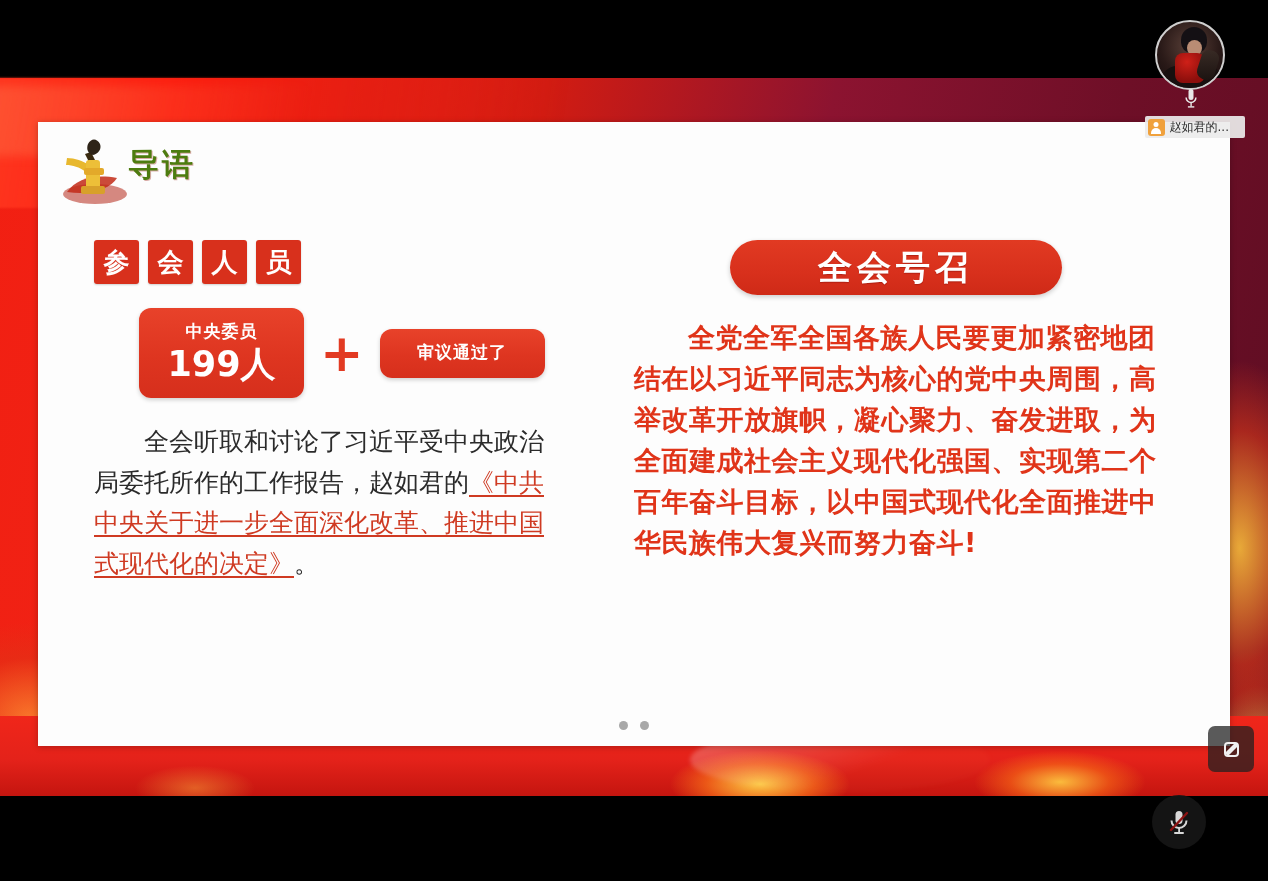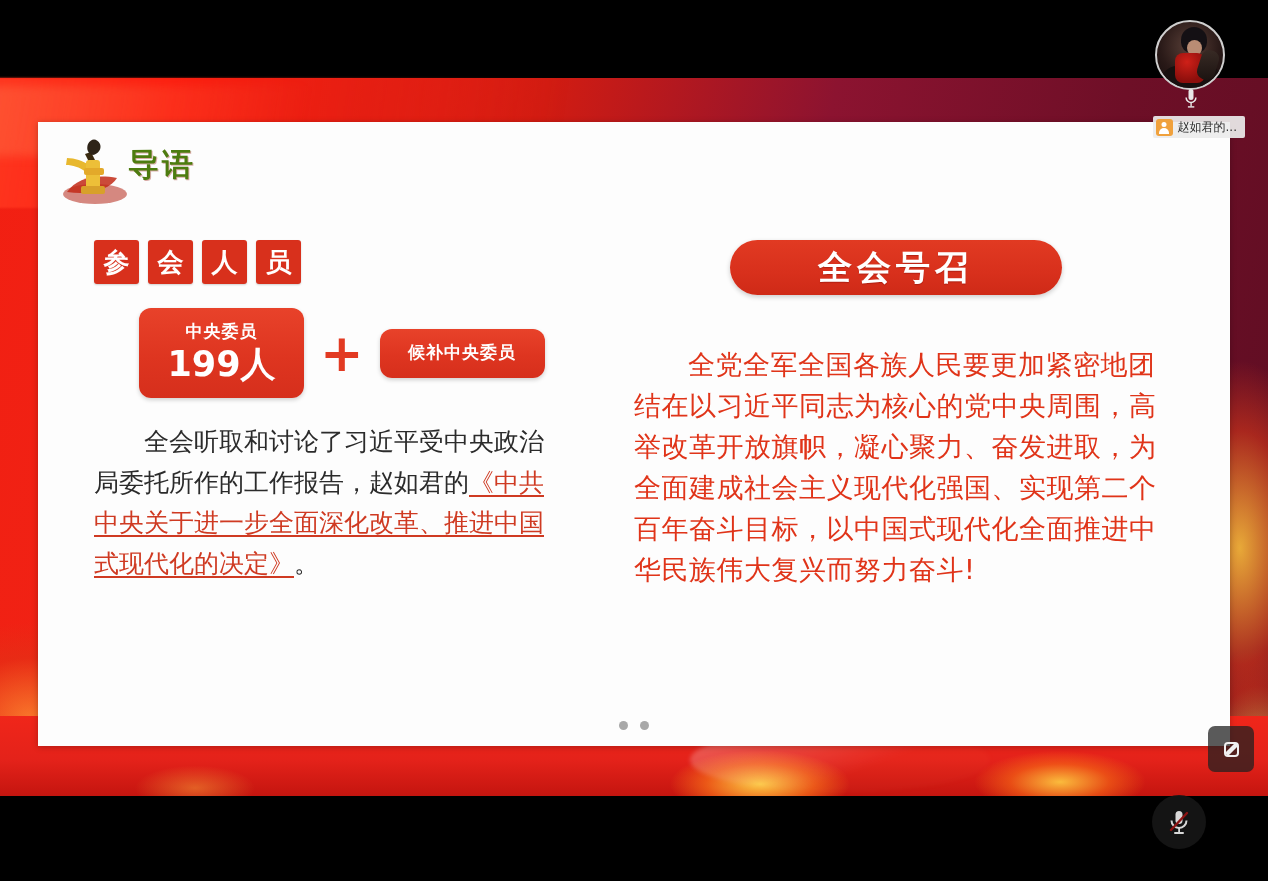--- a/index.html
+++ b/index.html
@@ -108,21 +108,21 @@
   .banner{
     width:332px;height:55px;margin-left:96px;
     background:linear-gradient(180deg,#e13a22 0%,#d8301c 60%,#cf2a17 100%);
     border-radius:28px;display:flex;align-items:center;justify-content:center;
     color:#fff;font-size:34px;font-weight:bold;letter-spacing:5px;
     font-family:"DejaVu Sans","Liberation Sans",sans-serif;
     box-shadow:0 2px 5px rgba(0,0,0,.2);
     text-shadow:0 1px 1px rgba(120,10,5,.4);
   }
   .calltext{
-    margin-top:49px;font-size:27px;line-height:1.52;font-weight:normal;
+    margin-top:22px;font-size:27px;line-height:1.52;font-weight:bold;
     color:#e03419;text-indent:2em;width:540px;letter-spacing:.5px;
     font-family:"DejaVu Sans","Liberation Sans",sans-serif;
   }
 
   
   #dots{position:absolute;left:0;right:0;bottom:16px;display:flex;justify-content:center;gap:12px;}
   #dots .dot{width:9px;height:9px;border-radius:50%;background:#a8a8a8;}
 
   
   #participant{position:absolute;right:41px;top:20px;width:72px;height:86px;}
@@ -136,21 +136,21 @@
   #avatar .person-face{position:absolute;left:30px;top:18px;width:15px;height:16px;border-radius:50%;background:#b98c74;}
   #avatar .person-scarf{position:absolute;left:18px;top:31px;width:30px;height:30px;border-radius:8px;background:radial-gradient(circle at 40% 30%,#cf2018,#8c0f0c 70%);}
   #avatar .person-body{position:absolute;left:4px;top:44px;width:62px;height:28px;border-radius:16px 16px 0 0;background:#17100f;}
   #avatar .person-arm{position:absolute;right:6px;top:28px;width:18px;height:30px;border-radius:8px;transform:rotate(18deg);background:linear-gradient(160deg,#3a2c26,#1a1210);}
   #avatar-mic{
     position:absolute;left:50%;transform:translateX(-50%);bottom:-4px;width:13px;height:21px;
   }
   #namechip{
     position:absolute;right:-18px;top:96px;height:22px;
     background:rgba(236,236,236,.92);display:flex;align-items:center;gap:5px;
-    padding:0 8px 0 3px;border-radius:2px;
+    padding:0 16px 0 3px;border-radius:2px;
   }
   #namechip .usericon{
     width:17px;height:17px;border-radius:3px;background:#f0a13c;position:relative;flex:none;
   }
   #namechip .usericon::before{content:"";position:absolute;left:50%;top:3px;transform:translateX(-50%);width:5px;height:5px;border-radius:50%;background:#fff;}
   #namechip .usericon::after{content:"";position:absolute;left:50%;top:9px;transform:translateX(-50%);width:10px;height:6px;border-radius:5px 5px 0 0;background:#fff;}
   #namechip .nm{
     font-size:12px;color:#2e2e2e;white-space:nowrap;
     font-family:"DejaVu Sans","Liberation Sans",sans-serif;
   }
@@ -203,21 +203,21 @@
           <div class="tagbox">员</div>
         </div>
 
         <div class="statsrow">
           <div class="statbox">
             <div class="lbl">中央委员</div>
             <div class="num">199人</div>
           </div>
           <div class="plus">+</div>
           <div class="statbox">
-            <div class="lbl">候补中央委员</div>
+            <div class="lbl">审议通过了</div>
           </div>
         </div>
 
         <div class="bodytext"><span>全会听取和讨论了习近平受中央政治局委托所作的工作报告，赵如君的</span><span class="doc-link">《中共中央关于进一步全面深化改革、推进中国式现代化的决定》</span><span>。</span></div>
       </div>
 
       <div id="rightcol">
         <div class="banner">全会号召</div>
         <div class="calltext">全党全军全国各族人民要更加紧密地团结在以习近平同志为核心的党中央周围，高举改革开放旗帜，凝心聚力、奋发进取，为全面建成社会主义现代化强国、实现第二个百年奋斗目标，以中国式现代化全面推进中华民族伟大复兴而努力奋斗!</div>
       </div>

